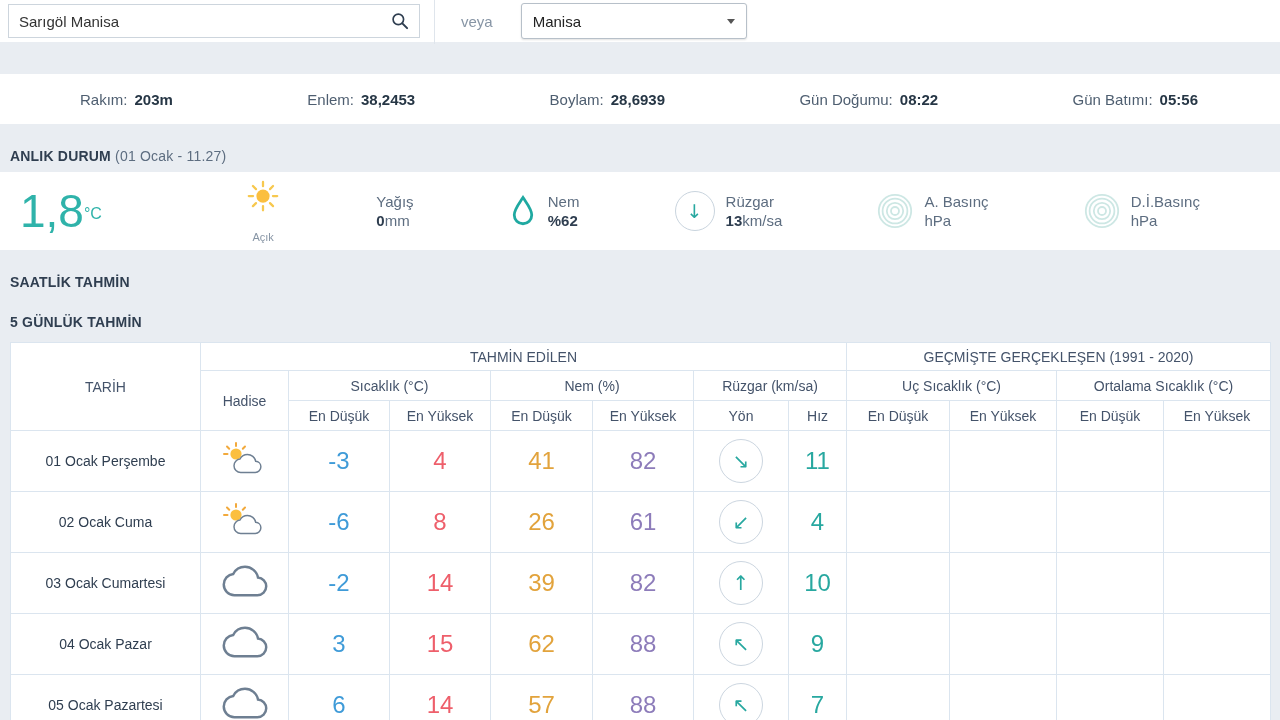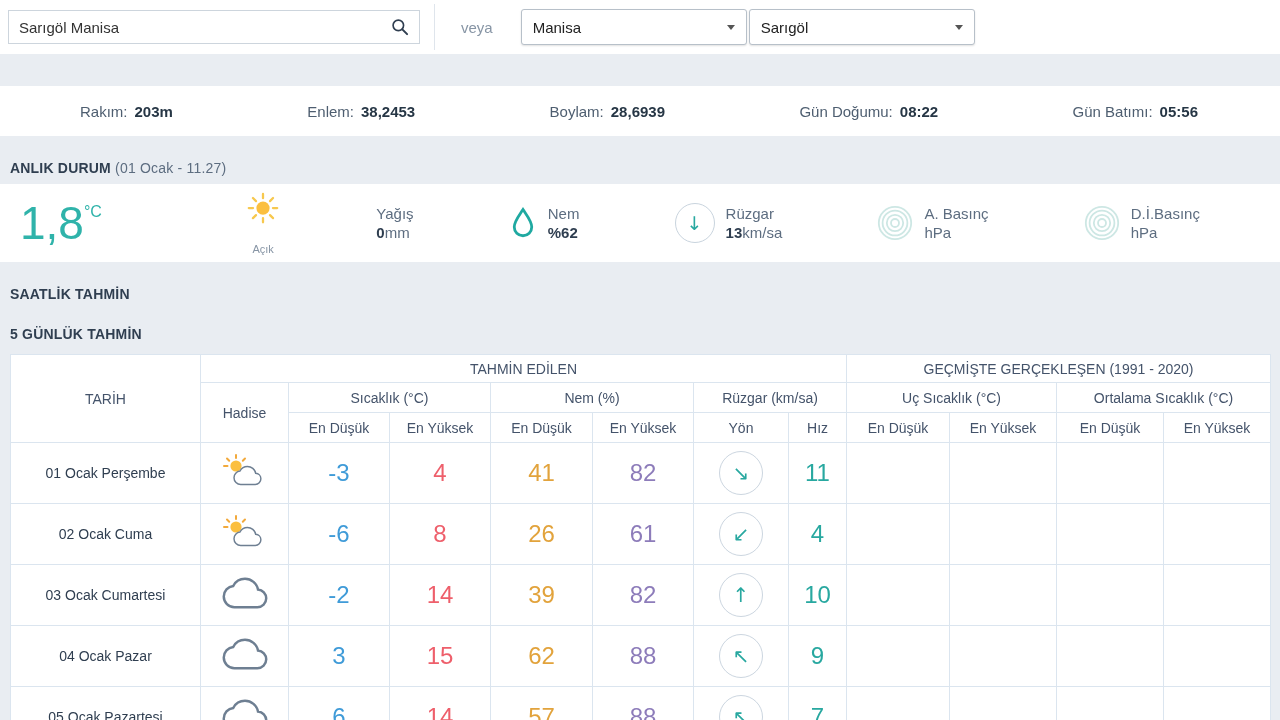--- a/index.html
+++ b/index.html
@@ -1,20 +1,20 @@
 <!DOCTYPE html>
 <html><head>
 <meta charset="utf-8">
 <style>
   * { margin:0; padding:0; box-sizing:border-box; }
   html,body { width:1280px; height:720px; overflow:hidden; }
   body { background:#e9edf2; font-family:"Liberation Sans", sans-serif; color:#3d4c5e; }
 
   
-  .topbar { display:flex; align-items:center; background:#ffffff; height:54px; padding:0 8px; }
+  .topbar { display:flex; align-items:center; background:#ffffff; height:42px; padding:0 8px; }
   .searchbox { display:flex; align-items:center; width:412px; height:34px; border:1px solid #cdd5dd; background:#fff; }
   .search-input { flex:1; border:none; outline:none; font-size:15px; color:#333; padding:0 10px; font-family:inherit; background:transparent; }
   .search-btn { background:none; border:none; width:38px; height:100%; cursor:pointer; display:flex; align-items:center; justify-content:center; }
   .topbar-divider { width:1px; height:46px; background:#dfe5ec; margin-left:14px; }
   .or-label { color:#8795a5; font-size:15px; margin:0 28px 0 26px; }
   .select { width:226px; height:36px; border:1px solid #b7c0c9; border-radius:3px; background:#fff;
             box-shadow:0 1px 2px rgba(0,0,0,0.12); display:flex; align-items:center; justify-content:space-between;
             padding:0 11px; font-size:15px; color:#222; margin-right:2px; cursor:pointer; }
   .chevron { width:0; height:0; border-left:4.5px solid transparent; border-right:4.5px solid transparent; border-top:5.5px solid #555; }
 
@@ -24,21 +24,21 @@
   .info-label { color:#4e5e70; font-size:15px; }
   .info-value { color:#263645; font-weight:bold; font-size:15px; }
 
   
   .section-title { margin:24px 0 8px 10px; font-size:14px; letter-spacing:0.2px; }
   .st-bold { font-weight:bold; color:#2f3e50; }
   .st-sub { color:#5d6d80; font-weight:normal; }
 
   
   .current-panel { background:#fff; height:78px; display:flex; align-items:center; padding:0 80px 0 20px; justify-content:space-between; }
-  .temp-block { display:flex; align-items:flex-start; min-width:130px; }
+  .temp-block { display:flex; align-items:center; min-width:130px; }
   .temp-value { font-size:46px; line-height:52px; color:#2fb3aa; }
   .temp-unit { font-size:16px; color:#2fb3aa; margin-top:6px; }
   .cond-block { display:flex; flex-direction:column; align-items:center; gap:15px; }
   .cond-label { font-size:11px; color:#8795a5; }
   .metric { display:flex; align-items:center; gap:11px; }
   .metric-text { display:flex; flex-direction:column; line-height:19px; }
   .m-label { color:#5d6d80; font-size:15px; }
   .m-value { color:#2f3e50; font-size:15px; font-weight:bold; }
   .m-value .unit { font-weight:normal; color:#5d6d80; }
   .m-value.unit-only { font-weight:normal; color:#5d6d80; }
@@ -79,24 +79,20 @@
         <line x1="14.8" y1="14.8" x2="20.5" y2="20.5" stroke="#2f3e50" stroke-width="2.4" stroke-linecap="round"></line>
       </svg>
     </button>
   </div>
   <div class="topbar-divider"></div>
   <span class="or-label">veya</span>
   <div class="select">
     <span>Manisa</span>
     <span class="chevron"></span>
   </div>
-  <div class="select">
-    <span>Sarıgöl</span>
-    <span class="chevron"></span>
-  </div>
 </div>
 
 <div class="infobar">
   <div class="info-item">
     <span class="info-label">Rakım:</span>
     <span class="info-value">203m</span>
   </div>
   <div class="info-item">
     <span class="info-label">Enlem:</span>
     <span class="info-value">38,2453</span>

